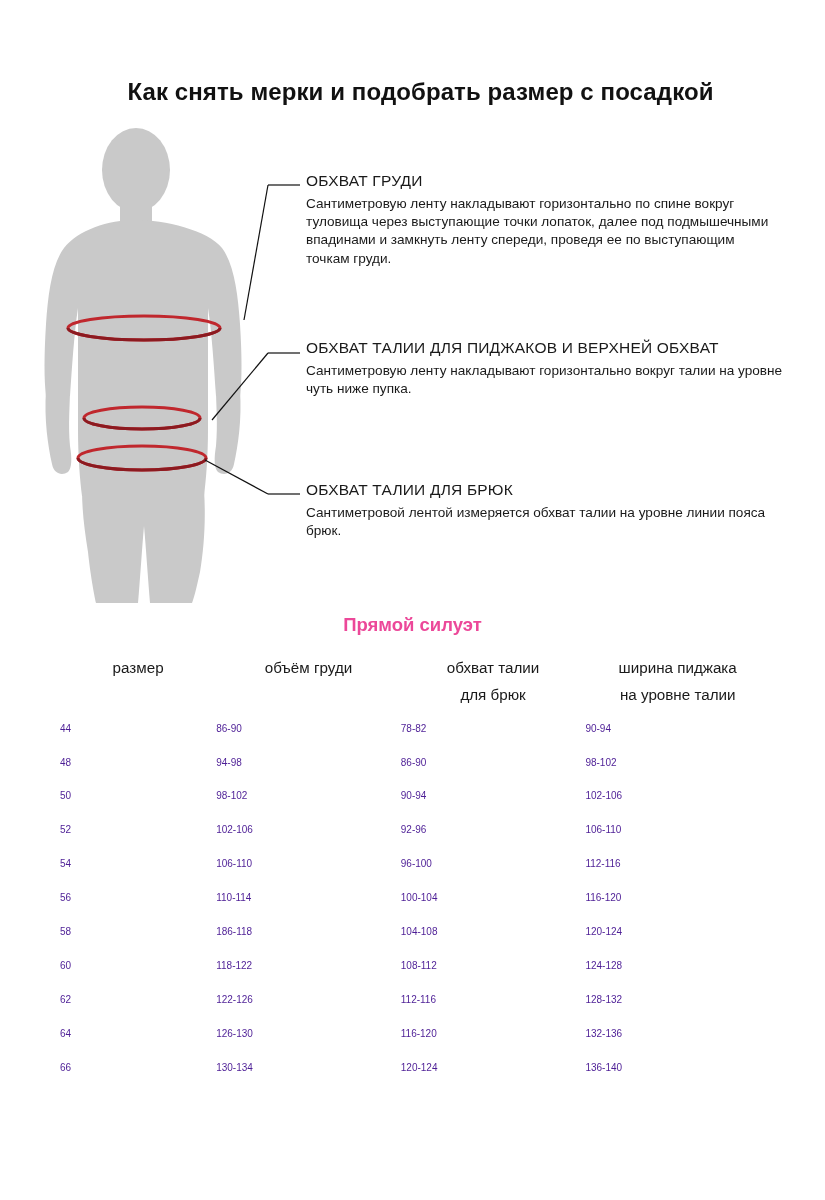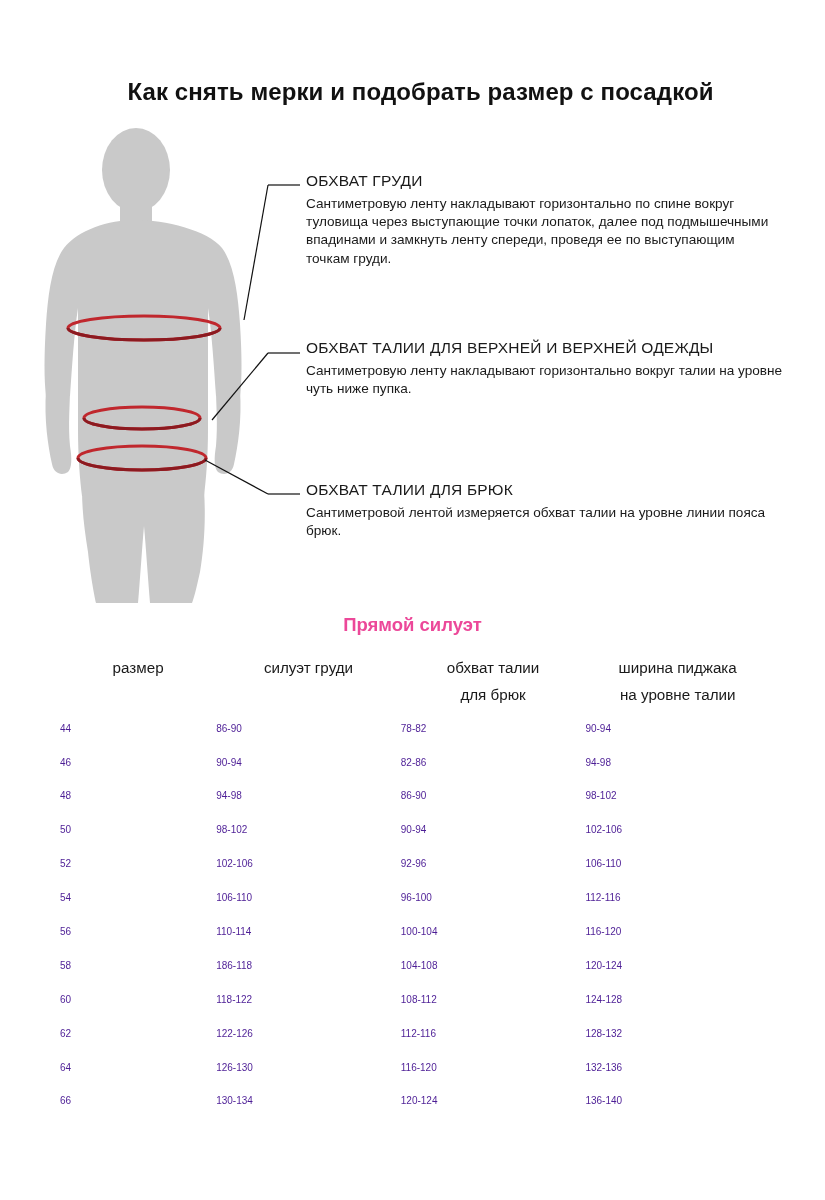--- a/index.html
+++ b/index.html
@@ -178,21 +178,21 @@
   <line x1="205" y1="460" x2="268" y2="494" stroke="#111" stroke-width="1.2"></line>
   <line x1="268" y1="494" x2="300" y2="494" stroke="#111" stroke-width="1.2"></line>
 </svg>
 
 <div class="ann" id="ann-chest">
   <div class="ann-title">ОБХВАТ ГРУДИ</div>
   <div class="ann-body">Сантиметровую ленту накладывают горизонтально по спине вокруг туловища через выступающие точки лопаток, далее под подмышечными впадинами и замкнуть ленту спереди, проведя ее по выступающим точкам груди.</div>
 </div>
 
 <div class="ann" id="ann-waist-jacket">
-  <div class="ann-title">ОБХВАТ ТАЛИИ ДЛЯ ВЕРХНЕЙ И ВЕРХНЕЙ ОДЕЖДЫ</div>
+  <div class="ann-title">ОБХВАТ ТАЛИИ ДЛЯ ПИДЖАКОВ И ВЕРХНЕЙ ОБХВАТ</div>
   <div class="ann-body">Сантиметровую  ленту накладывают горизонтально вокруг талии на уровне чуть ниже пупка.</div>
 </div>
 
 <div class="ann" id="ann-waist-trousers">
   <div class="ann-title">ОБХВАТ ТАЛИИ ДЛЯ БРЮК</div>
   <div class="ann-body">Сантиметровой лентой измеряется обхват талии на уровне линии пояса брюк.</div>
 </div>
 
 <div id="table-title">Прямой силуэт</div>
 
@@ -203,47 +203,41 @@
       <col class="c2">
       <col class="c3">
     </colgroup>
   <thead>
     <tr>
       <th>
         <span class="h1">размер</span>
         <span class="h2"></span>
       </th>
       <th>
-        <span class="h1">силуэт груди</span>
+        <span class="h1">объём груди</span>
         <span class="h2"></span>
       </th>
       <th>
         <span class="h1">обхват талии</span>
         <span class="h2">для брюк</span>
       </th>
       <th>
         <span class="h1">ширина пиджака</span>
         <span class="h2">на уровне талии</span>
       </th>
     </tr>
   </thead>
   <tbody id="size-table-body">
       <tr>
         <td>44</td>
         <td>86-90</td>
         <td>78-82</td>
         <td>90-94</td>
       </tr>
       <tr>
-        <td>46</td>
-        <td>90-94</td>
-        <td>82-86</td>
-        <td>94-98</td>
-      </tr>
-      <tr>
         <td>48</td>
         <td>94-98</td>
         <td>86-90</td>
         <td>98-102</td>
       </tr>
       <tr>
         <td>50</td>
         <td>98-102</td>
         <td>90-94</td>
         <td>102-106</td>

